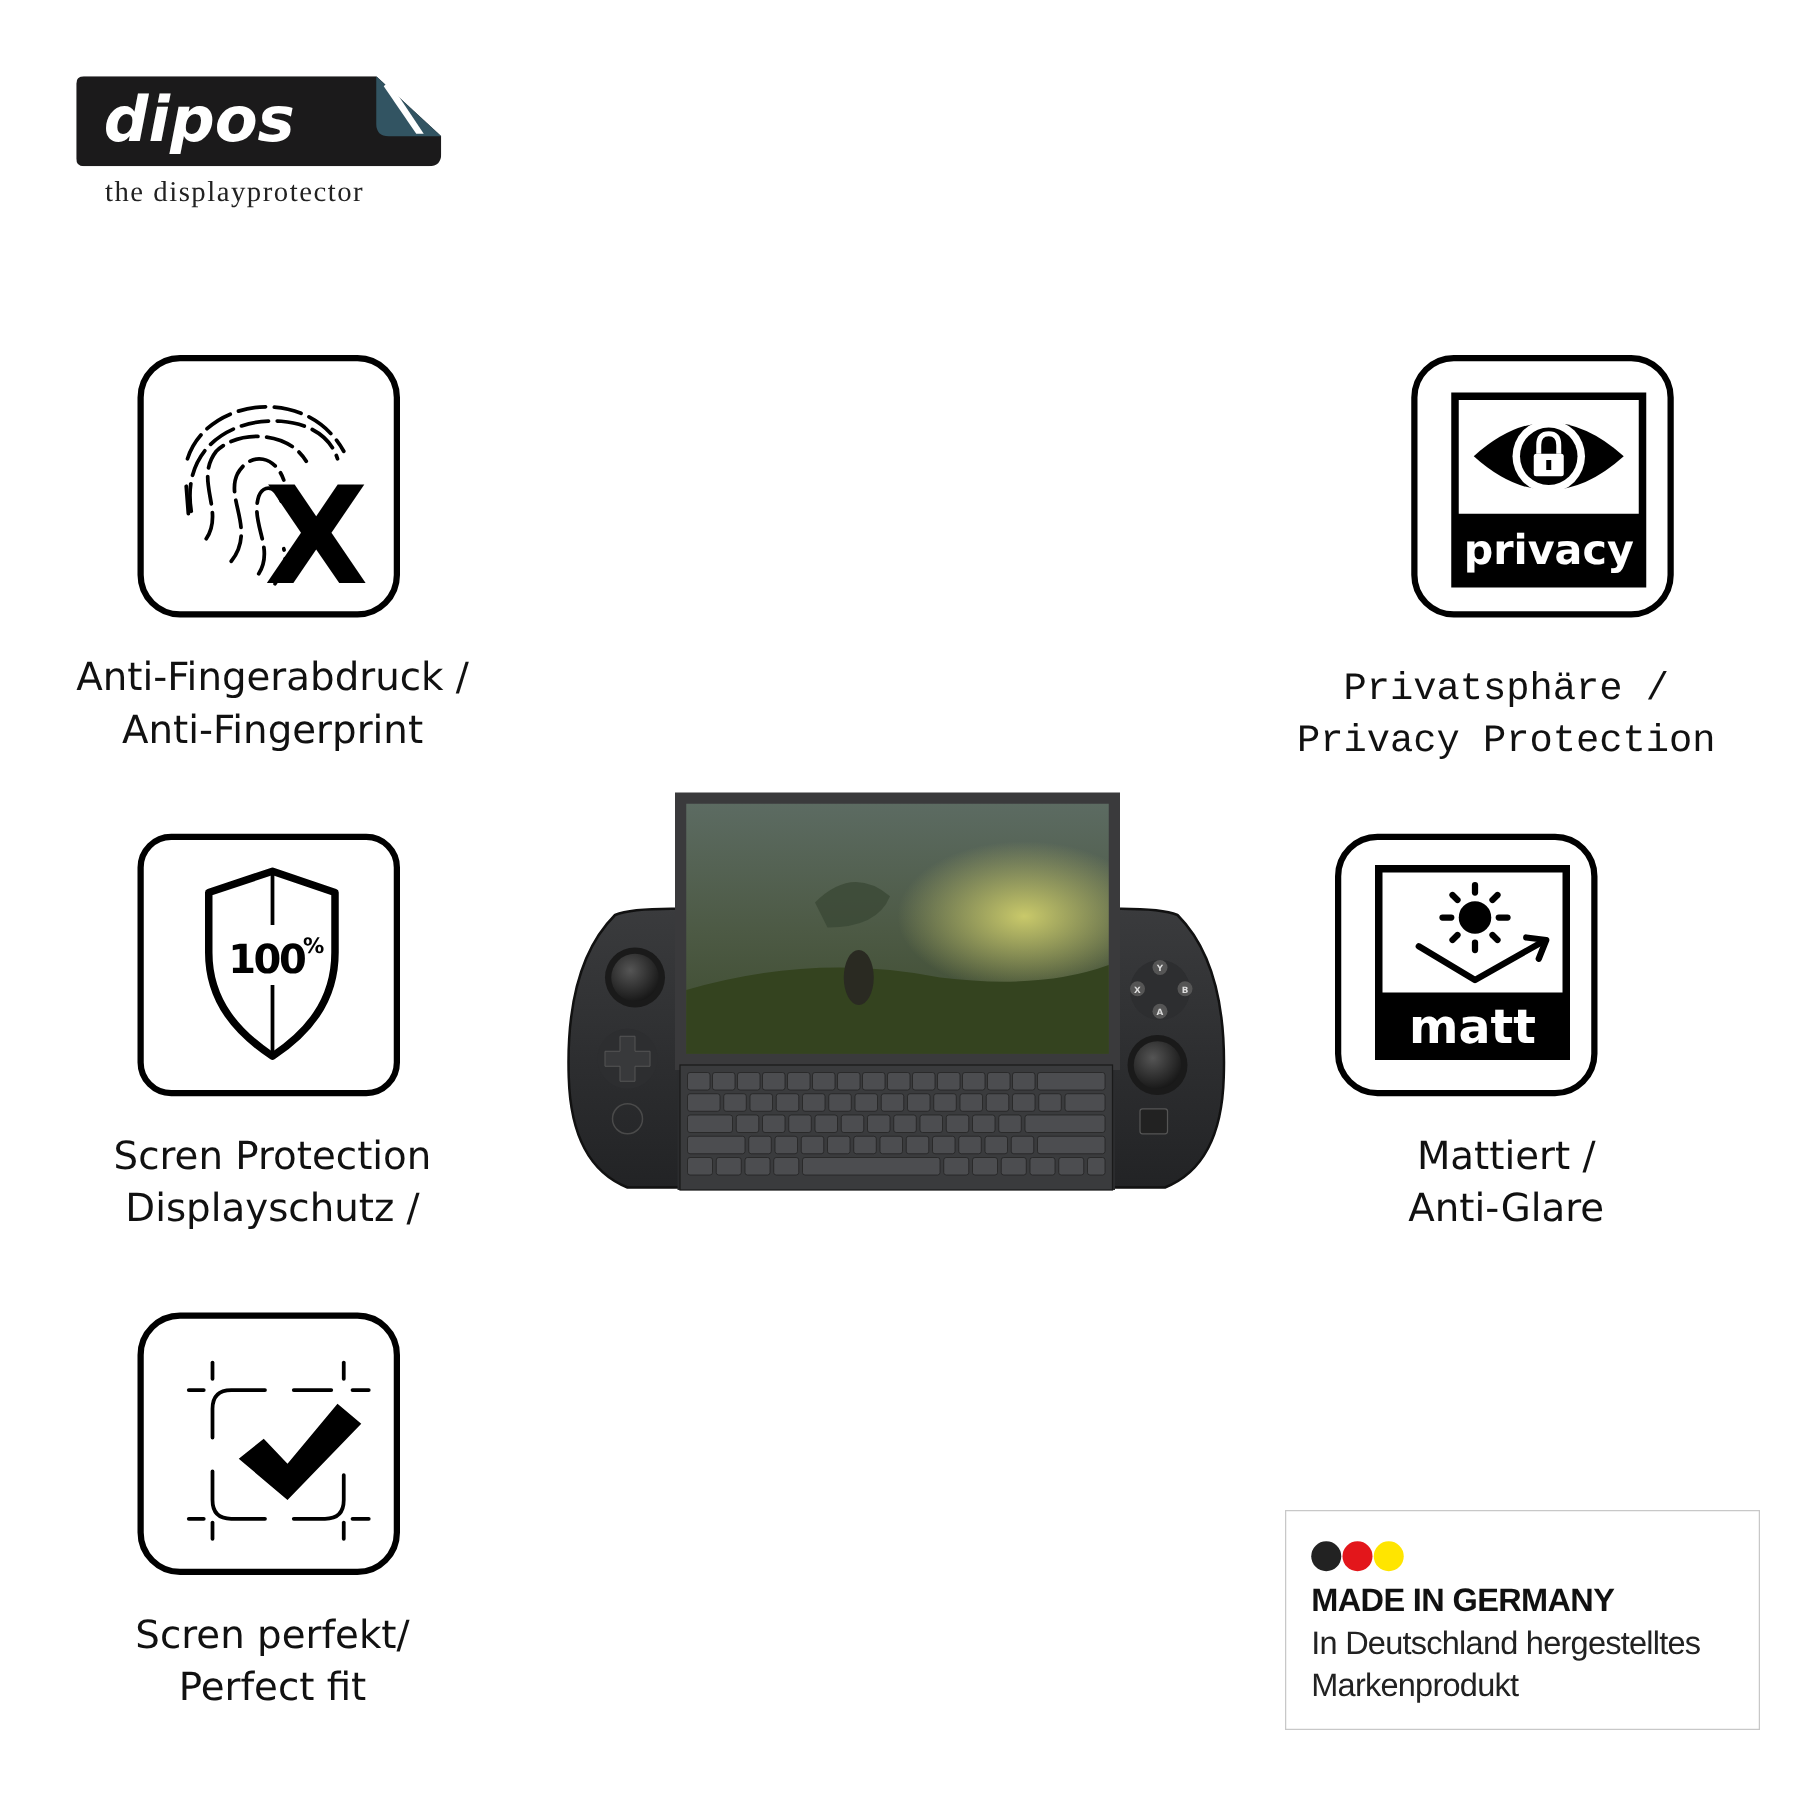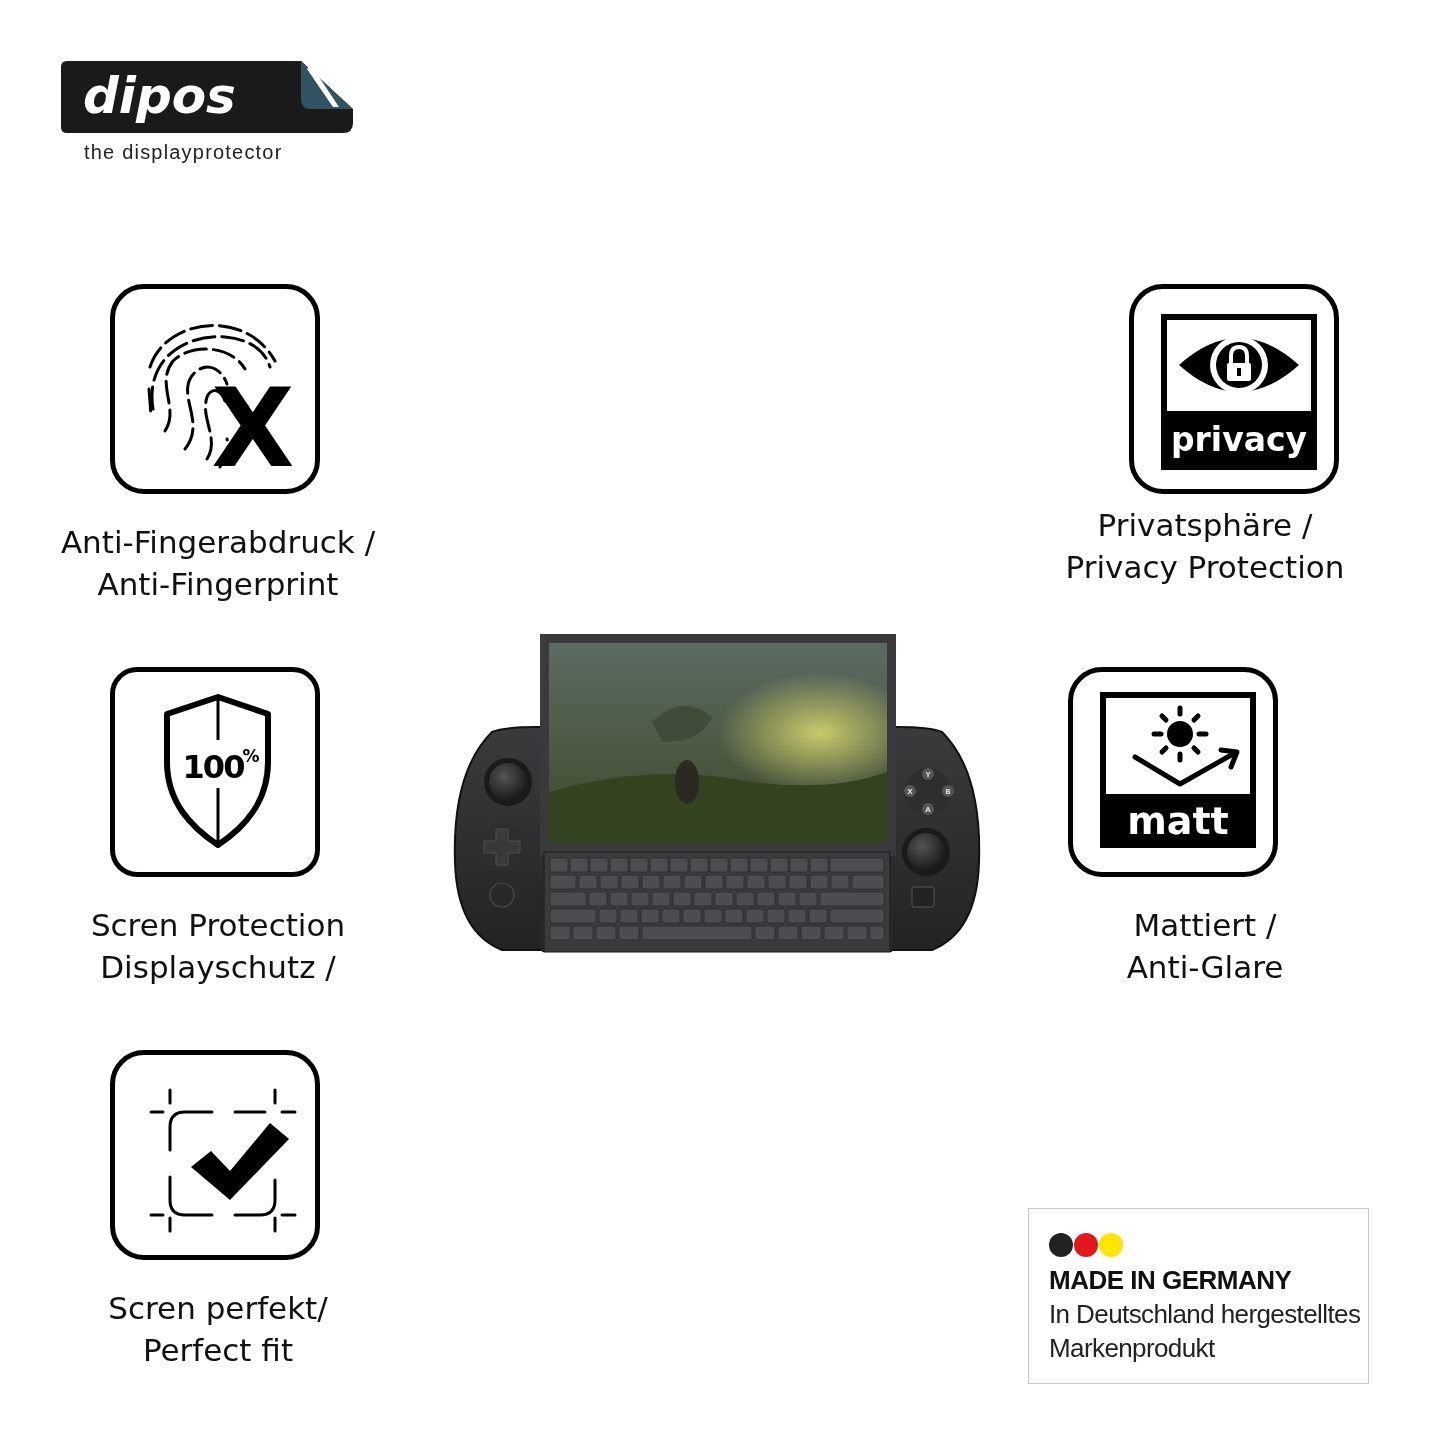--- a/index.html
+++ b/index.html
@@ -2,31 +2,31 @@
 <html><head>
 <meta charset="utf-8">
 <style>
   html, body { margin:0; padding:0; background:#ffffff; }
   body { width:1445px; height:1445px; position:relative; overflow:hidden; font-family:"DejaVu Sans", sans-serif; color:#111; }
 
   
   .logo { position:absolute; left:61px; top:61px; width:292px; height:72px; }
   .logo svg { display:block; }
   .logo-word { position:absolute; left:22px; top:4px; font-family:"DejaVu Sans", sans-serif; font-weight:bold; font-size:50px; letter-spacing:0px; color:#fff; line-height:62px;font-style:italic; }
-  .tagline { position:absolute; left:84px; top:141px; font-family:Liberation Sans, sans-serif; font-size:20px; color:#222; letter-spacing:1.2px; white-space:nowrap; }
+  .tagline { position:absolute; left:84px; top:141px; font-family:Liberation Serif, serif; font-size:23px; color:#222; letter-spacing:1.2px; white-space:nowrap; }
   .tile { position:absolute; width:210px; height:210px; border:5px solid #000; border-radius:34px; box-sizing:border-box; background:#fff; }
   .tile svg { position:absolute; left:0; top:0; width:200px; height:200px; }
   .caption { position:absolute; width:400px; text-align:center; font-family:"DejaVu Sans", sans-serif; font-size:31px; line-height:42px; color:#111; }
   .caption span { display:block; white-space:nowrap; }
 
   
   .device { position:absolute; left:452px; top:632px; width:530px; height:322px; }
 
   
-  .mig { position:absolute; left:1028px; top:1208px; width:341px; height:176px; border:1.5px solid #c8c8c8; box-sizing:border-box; background:#fff; }
+  .mig { position:absolute; left:1028px; top:1208px; width:380px; height:176px; border:1.5px solid #c8c8c8; box-sizing:border-box; background:#fff; }
   .dots { position:absolute; left:20px; top:24px; height:24px; }
   .dot { display:inline-block; width:24px; height:24px; border-radius:50%; margin-right:1px; }
   .mig-title { position:absolute; left:20px; top:56px; font-family:"Liberation Sans", sans-serif; font-weight:bold; font-size:26px; letter-spacing:-0.5px; color:#111; white-space:nowrap; }
   .mig-line { position:absolute; left:20px; font-family:"Liberation Sans", sans-serif; font-size:26px; letter-spacing:-0.6px; color:#222; white-space:nowrap; }
 </style>
 </head>
 <body>
 
 <div class="logo">
   <svg width="292" height="72" viewBox="0 0 292 72">
@@ -101,21 +101,21 @@
     <rect x="30" y="122" width="150" height="56" fill="#000"></rect>
     <path d="M45 76 Q105 22 165 76 Q105 130 45 76 Z" fill="#000"></path>
     <circle cx="105" cy="76" r="29" fill="#fff"></circle>
     <circle cx="105" cy="76" r="23" fill="#000"></circle>
     <rect x="93" y="74" width="24" height="18" rx="2" fill="#fff"></rect>
     <path d="M97 74 V67 Q97 58 105 58 Q113 58 113 67 V74" fill="none" stroke="#fff" stroke-width="4"></path>
     <rect x="103" y="79" width="4" height="8" fill="#000"></rect>
     <text x="105" y="162" text-anchor="middle" font-family="DejaVu Sans, sans-serif" font-weight="bold" font-size="33" fill="#fff">privacy</text>
   </svg>
 </div>
-<div class="caption" style="left:1005px; top:504px;">
+<div class="caption" style="left:1005px; top:531px;font-family:Liberation Mono, monospace;">
   <span>Privatsphäre /</span>
   <span>Privacy Protection</span>
 </div>
 
 <div class="tile" style="left:1068px; top:667px;">
   <svg viewBox="0 0 200 200">
     <rect x="30" y="23" width="150" height="150" fill="#fff" stroke="#000" stroke-width="6"></rect>
     <rect x="30" y="122" width="150" height="51" fill="#000"></rect>
     <circle cx="107" cy="62" r="13" fill="#000"></circle>
     <g stroke="#000" stroke-width="5" stroke-linecap="round">

